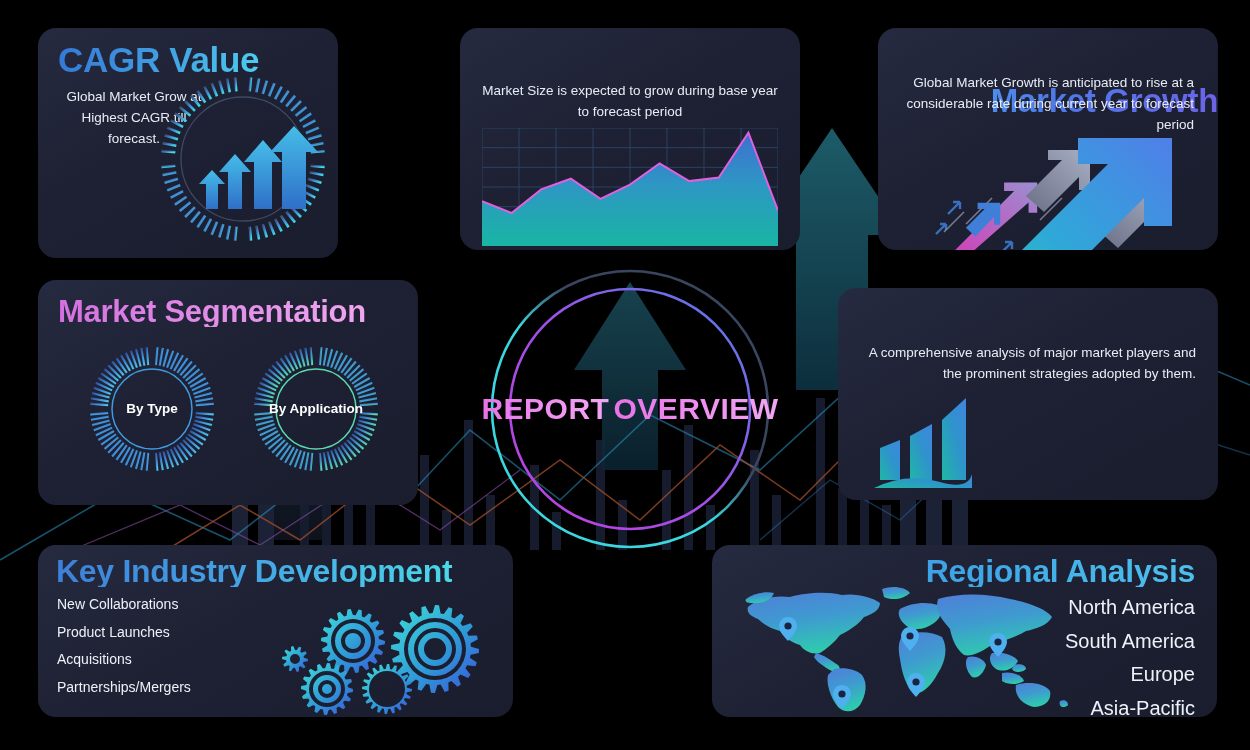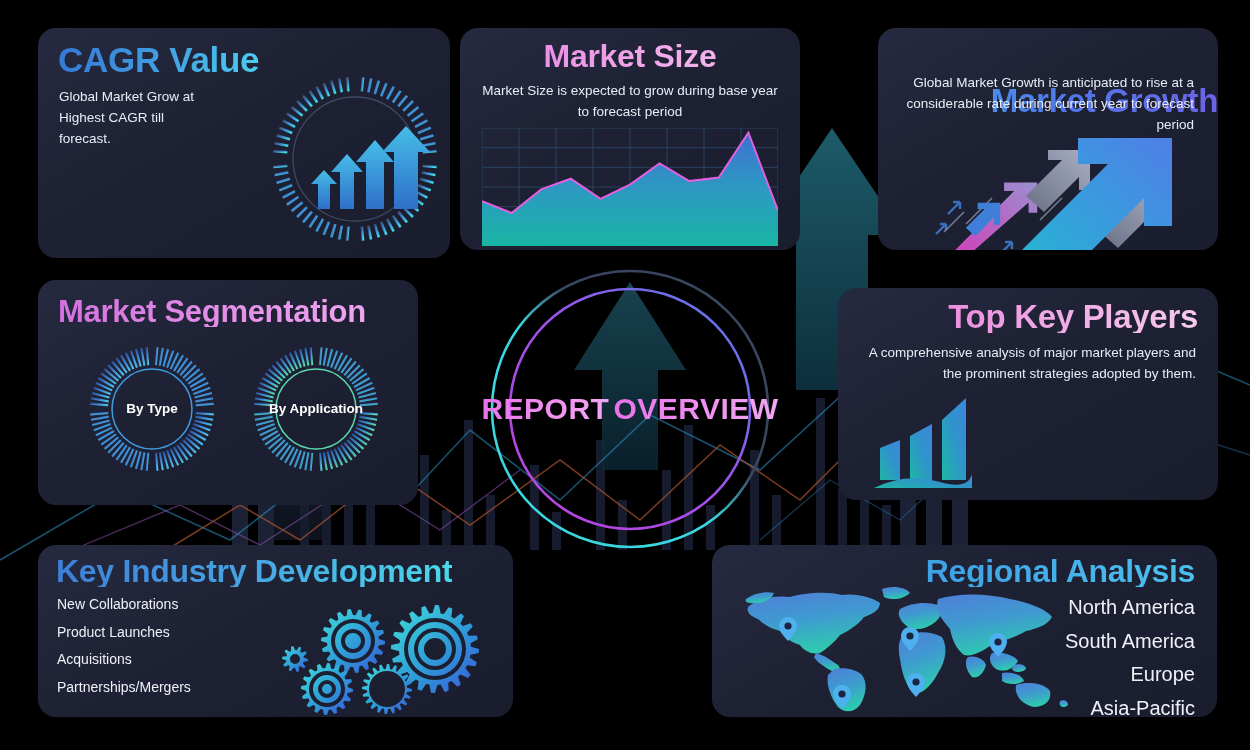--- a/index.html
+++ b/index.html
@@ -38,21 +38,21 @@
   .g-pink       { background-image: linear-gradient(100deg,#e87de8 0%,#f0a8e8 55%,#f5c3ee 100%); }
   .g-blue-violet{ background-image: linear-gradient(100deg,#4ba9ef 0%,#4f78e8 55%,#6c63e8 100%); }
   .g-orchid     { background-image: linear-gradient(100deg,#d46fe0 0%,#e28de8 50%,#efa6ef 100%); }
   .g-pinkwhite  { background-image: linear-gradient(100deg,#e86fd8 0%,#f0a4e4 50%,#f7cfef 100%); }
   .g-cyan-blue  { background-image: linear-gradient(100deg,#3d7fd8 0%,#45a6e4 50%,#4bd9e8 100%); }
   .g-blue-lt    { background-image: linear-gradient(100deg,#3b8fe0 0%,#3fa5e6 50%,#4ec4ee 100%); }
 
   .body-text { color: #e8ecf5; font-size: 13.5px; line-height: 1.56; }
 
   
-  #card-cagr { left: 38px; top: 28px; width: 412px; height: 230px; }
+  #card-cagr { left: 38px; top: 28px; width: 300px; height: 230px; text-align: center; }
   #cagr-title { position: absolute; left: 20px; top: 14px; font-size: 35px; }
   #cagr-desc  { position: absolute; left: 21px; top: 58px; width: 150px; }
   #cagr-gauge { position: absolute; right: 10px; top: 46px; width: 170px; height: 170px; }
 
   
   #card-size { left: 460px; top: 28px; width: 340px; height: 222px; }
   #size-title { position: absolute; width: 100%; text-align: center; top: 12px; font-size: 32px; }
   #size-desc  { position: absolute; width: 100%; text-align: center; top: 52px; padding: 0 18px; }
   #size-chart { position: absolute; left: 22px; top: 100px; width: 296px; height: 118px; }
 
@@ -269,21 +269,20 @@
           <path d="M70 135 L70 98 L61 98 L77 80 L93 98 L84 98 L84 135 Z"></path>
           <path d="M96 135 L96 88 L86 88 L105 66 L124 88 L114 88 L114 135 Z"></path>
           <path d="M124 135 L124 78 L112 78 L136 52 L160 78 L148 78 L148 135 Z"></path>
         </g>
       </svg>
     </div>
   </div>
 
   <div class="card" id="card-size">
     <div class="card-inner">
-      <div class="title g-pink" id="size-title">Market Size</div>
       <div class="body-text" id="size-desc">Market Size is expected to grow during base year to forecast period</div>
 
       <svg id="size-chart" viewBox="0 0 296 118" preserveAspectRatio="none">
         <defs>
           <linearGradient id="areaFill" x1="0" y1="0" x2="0" y2="1">
             <stop offset="0%" stop-color="#3f6fd0"></stop>
             <stop offset="45%" stop-color="#2e96c4"></stop>
             <stop offset="100%" stop-color="#19b5a4"></stop>
           </linearGradient>
         </defs>
@@ -544,21 +543,20 @@
             </g>
           <circle cx="66" cy="66" r="40" fill="none" stroke="#5ad9b0" stroke-width="1.5"></circle>
         </svg>
         <div class="donut-label">By Application</div>
       </div>
     </div>
   </div>
 
   <div class="card" id="card-players">
     <div class="card-inner">
-      <div class="title g-pinkwhite" id="players-title">Top Key Players</div>
       <div class="body-text" id="players-desc">A comprehensive analysis of major market players and the prominent strategies adopted by them.</div>
 
       <svg id="players-art" viewBox="0 0 150 100">
         <defs>
           <linearGradient id="barG" x1="0" y1="1" x2="1" y2="0">
             <stop offset="0%" stop-color="#1fb7a4"></stop>
             <stop offset="55%" stop-color="#2f93cc"></stop>
             <stop offset="100%" stop-color="#3f86de"></stop>
           </linearGradient>
         </defs>

